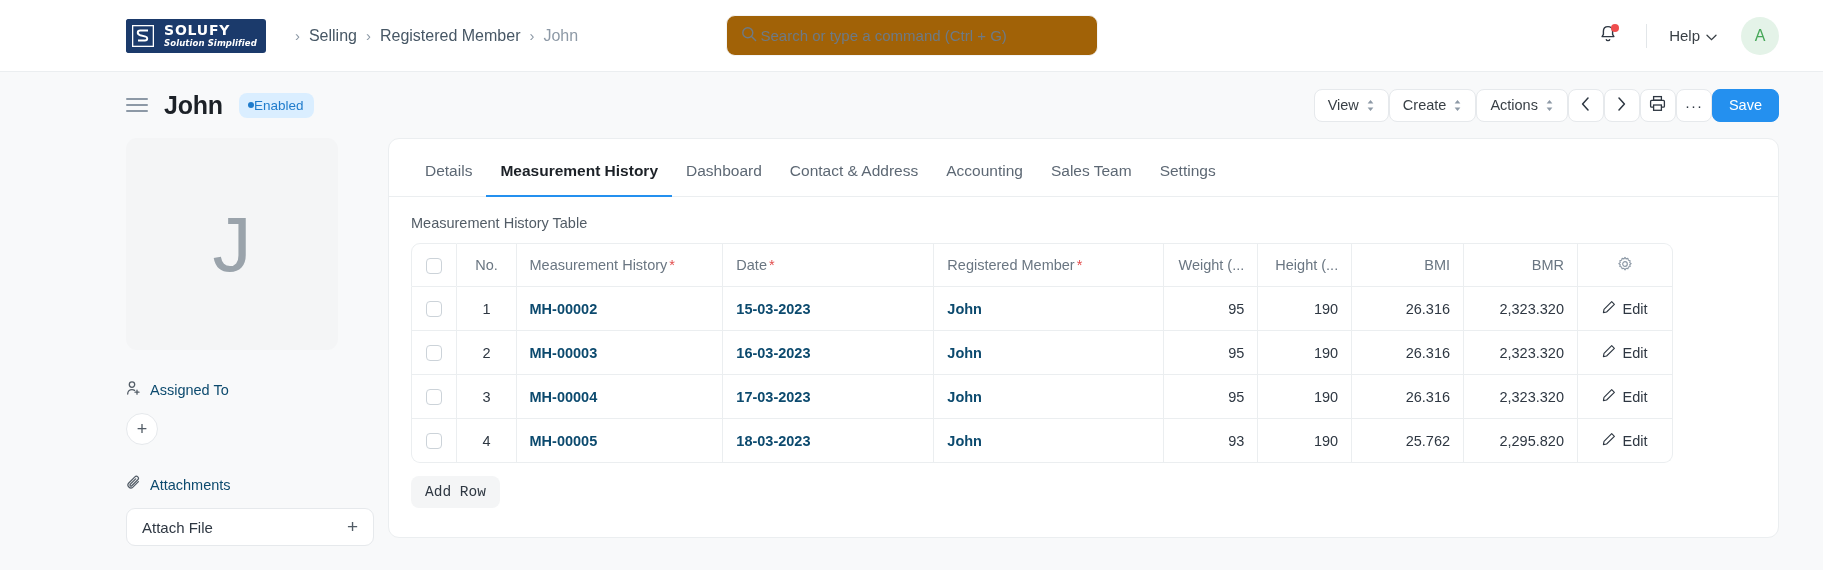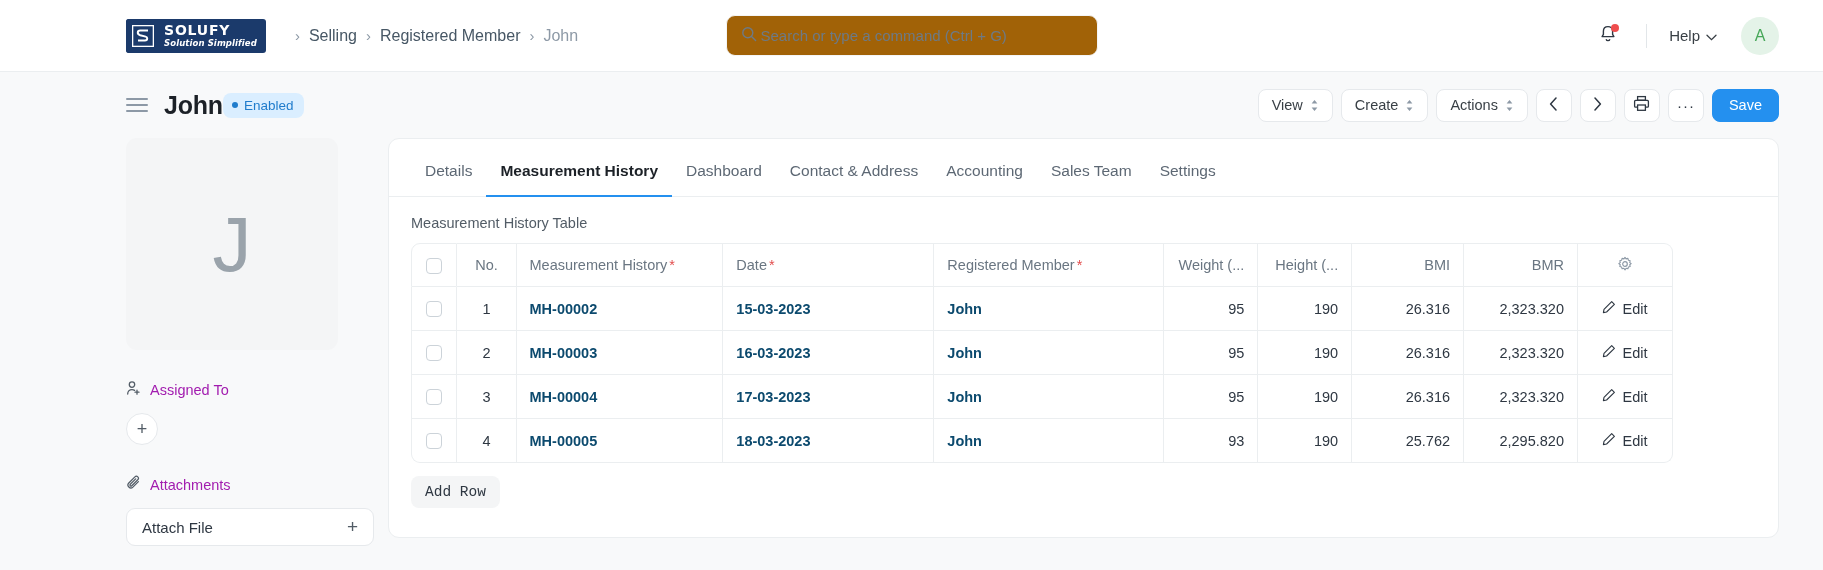--- a/index.html
+++ b/index.html
@@ -146,30 +146,31 @@
     padding: 0 44px 0 126px;
   }
   .menu-icon {
     display: flex; flex-direction: column; gap: 4px;
     width: 22px; cursor: pointer;
     margin-right: 16px;
   }
   .menu-icon span { height: 2px; background: #8d99a6; border-radius: 1px; display: block; }
   .page-title { font-size: 25px; font-weight: bold; color: #1c2127; letter-spacing: -0.2px; }
   .status-badge {
+    margin-left: 16px;
     background: #daeeff;
     color: #1f7ccc;
     font-size: 13.5px;
     padding: 5px 11px 5px 9px;
     border-radius: 8px;
-    display: flex; align-items: center; gap: 6px;
+    display: flex; align-items: center; 
   }
   .status-dot { width: 6px; height: 6px; border-radius: 50%; background: #1f7ccc; }
 
-  .toolbar { margin-left: auto; display: flex; align-items: center; gap: 8px; }
+  .toolbar { margin-left: auto; display: flex; align-items: center; }
   .tb-btn {
     height: 33px;
     background: #ffffff;
     border: 1px solid #e6e9ec;
     border-radius: 8px;
     font-size: 14.5px;
     color: #383f45;
     padding: 0 13px;
     display: flex; align-items: center; gap: 7px;
     cursor: pointer;
@@ -194,21 +195,21 @@
     background: #f4f5f6;
     border-radius: 11px;
     display: flex; align-items: center; justify-content: center;
     font-size: 78px;
     color: #9aa3ab;
     font-weight: normal;
   }
   .side-section { margin-top: 30px; }
   .side-label {
     display: flex; align-items: center; gap: 8px;
-    font-size: 14.5px; color: #a21caf;
+    font-size: 14.5px; color: #0c4a6e;
   }
   .add-circle {
     margin-top: 14px;
     width: 32px; height: 32px;
     border-radius: 50%;
     background: #ffffff;
     border: 1px solid #e6e9ec;
     display: flex; align-items: center; justify-content: center;
     color: #525c66; font-size: 18px;
     cursor: pointer;

